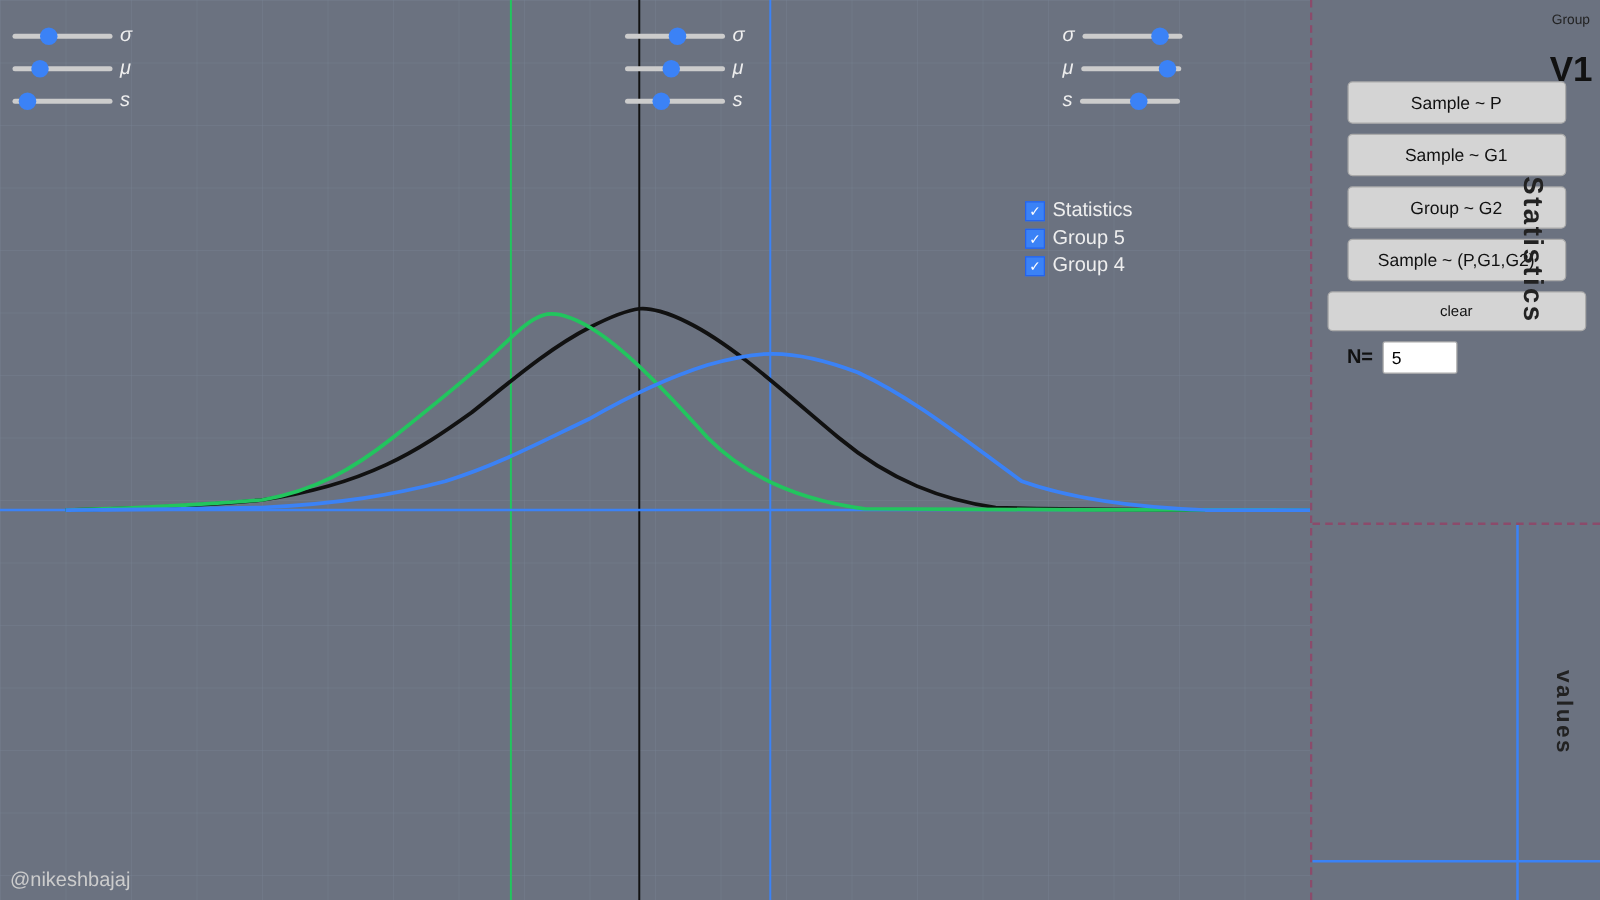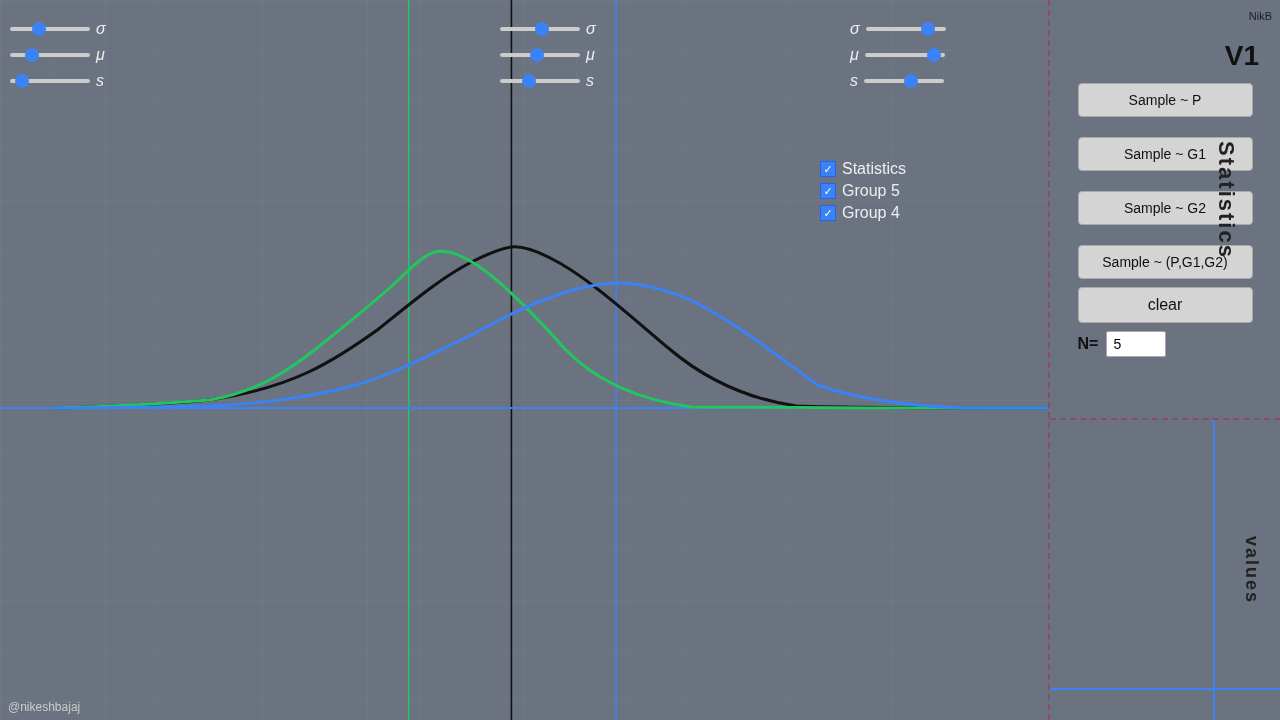--- a/index.html
+++ b/index.html
@@ -83,30 +83,29 @@
     .sample-btn {
       width: 175px;
       padding: 8px 10px;
       background: #d4d4d4;
       border: 1px solid #aaa;
       border-radius: 4px;
       font-size: 14px;
       cursor: pointer;
       text-align: center;
       color: #111;
-      margin-top: 12px;
     }
 
     .clear-btn {
-      width: 175px;
+      width: 207px;
       padding: 8px 10px;
       background: #d4d4d4;
       border: 1px solid #aaa;
       border-radius: 4px;
-      font-size: 16px;
+      font-size: 12px;
       cursor: pointer;
       text-align: center;
       color: #111;
     }
 
     .n-row {
       display: flex;
       align-items: center;
       gap: 8px;
       width: 175px;
@@ -155,29 +154,29 @@
       justify-content: center;
       color: white;
       font-size: 11px;
     }
 
     
     .watermark {
       position: absolute;
       bottom: 6px;
       left: 8px;
-      font-size: 12px;
+      font-size: 16px;
       color: #ccc;
     }
 
     
     .v1-label {
       position: absolute;
       top: 40px;
-      right: 21px;
+      right: 6px;
       font-size: 28px;
       font-weight: bold;
       color: #111;
     }
 
     .nikb-label {
       position: absolute;
       top: 10px;
       right: 8px;
       font-size: 11px;
@@ -372,27 +371,27 @@
     </div>
 
     <div class="watermark">@nikeshbajaj</div>
 
   </div>
 
   <div class="right-panel">
 
     <div class="right-panel-top">
 
-      <div class="nikb-label">NikB</div>
+      <div class="nikb-label">Group</div>
 
       <div class="v1-label">V1</div>
 
-      <button class="sample-btn" style="margin-top:73px;">Sample ~ P</button>
+      <button class="sample-btn" style="margin-top:55px;">Sample ~ P</button>
       <button class="sample-btn">Sample ~ G1</button>
-      <button class="sample-btn">Sample ~ G2</button>
+      <button class="sample-btn">Group ~ G2</button>
       <button class="sample-btn">Sample ~ (P,G1,G2)</button>
       <button class="clear-btn">clear</button>
 
       <div class="n-row">
         <span class="n-label">N=</span>
         <input class="n-input" type="text" value="5" style="">
       </div>
 
       <div class="statistics-label" style="right:-5px; top:200px;">Statistics</div>
     </div>

